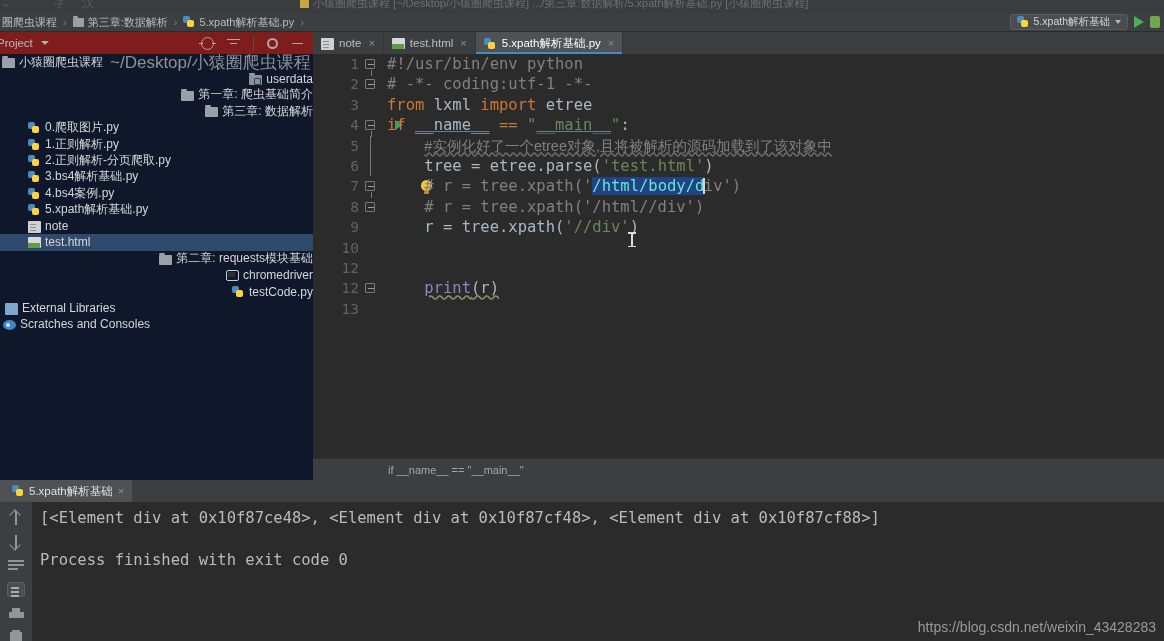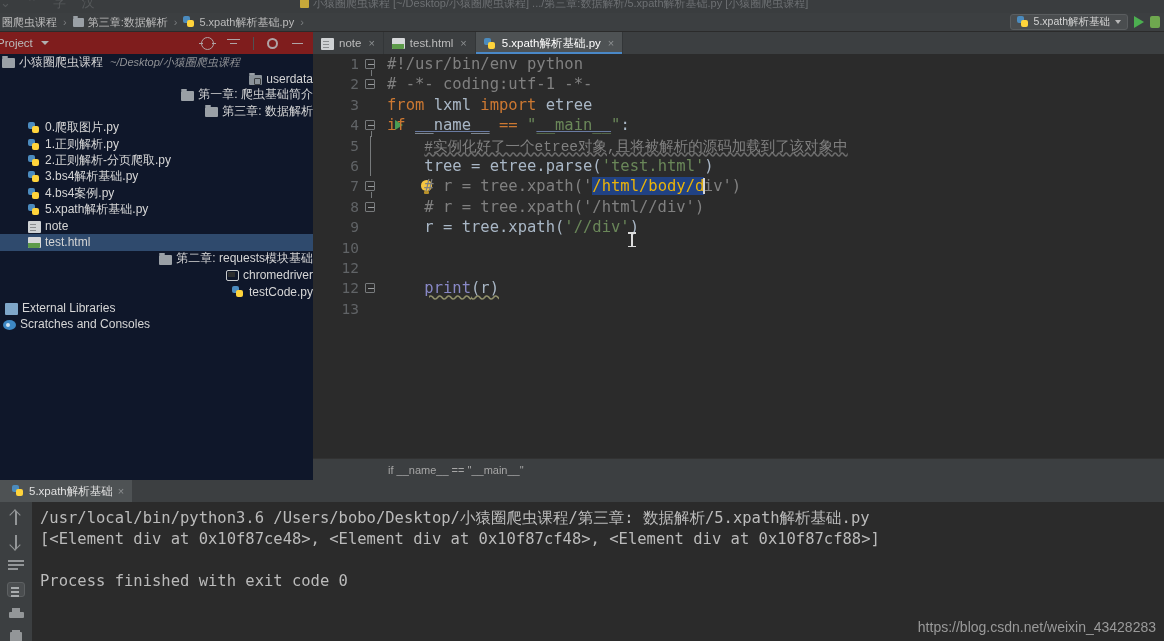--- a/index.html
+++ b/index.html
@@ -80,21 +80,21 @@
   .t-min:before{content:"";position:absolute;left:1px;top:6px;width:11px;height:1.6px;background:#b8bcbe;}
   .divider-v{ width:1px;height:13px;background:#4f5254; }
 
   .proj-tree{
     position:absolute; left:0; top:54px; width:313px; height:426px;
     background:#0f172a; overflow:hidden; font-size:12px; color:#d6d6d6;
   }
   .row{ height:16.4px; display:flex; align-items:center; white-space:nowrap; padding-left:2px; }
   .row.sel{ background:#2f4a6d; }
   .row .lbl{ margin-left:4px; }
-  .row .path{ color:#8f9195; margin-left:7px; font-size:11px;font-style:italic; }
+  .row .path{ color:#8f9195; margin-left:7px; font-size:17px; }
   .ind1{ padding-left:2px; } .ind2{ padding-left:14px;justify-content:flex-end; } .ind3{ padding-left:28px; }
   .ic{ width:13px; height:13px; position:relative; flex:0 0 13px; }
   .ic-fold{ background:#9aa0a6; border-radius:1px; height:10px; margin-top:2px;}
   .ic-fold:after{content:"";position:absolute;left:0;top:-2px;width:6px;height:2px;background:#9aa0a6;border-radius:1px;}
   .ic-fold.src{ background:#8a9299; }
   .ic-fold.src:before{content:"";position:absolute;right:1px;top:3px;width:5px;height:5px;border:1.3px solid #3c3f41;border-radius:1px;}
   .ic-pyf .b{position:absolute;left:0;top:1px;width:7px;height:7px;background:#4b8bbe;border-radius:2px;}
   .ic-pyf .y{position:absolute;left:4px;top:5px;width:7px;height:7px;background:#ffd43b;border-radius:2px;}
   .ic-note{ width:10px;height:12px;background:#cfd2d4;border-radius:1px;margin-top:1px;}
   .ic-note:before{content:"";position:absolute;left:2px;top:3px;width:6px;height:1px;background:#8a8d8f;
@@ -127,22 +127,22 @@
   .code{
     position:absolute; left:0; top:22px; width:851px; height:404px;
     background:#2b2b2b; font-family:"DejaVu Sans Mono", monospace; font-size:15.5px;
   }
   .cline{ height:20.4px; line-height:20.4px; display:flex; white-space:pre; }
   .lno{ width:46px; text-align:right; color:#606366; font-size:14.5px; flex:0 0 46px; padding-right:0; }
   .fold{ width:22px; flex:0 0 22px; position:relative; }
   .ctext{ padding-left:6px; color:#a9b7c6; position:relative;}
   .kw{ color:#cc7832; } .str{ color:#6a8759; } .cm{ color:#808080; } .builtin{ color:#8888c6; }
   .cm.zh{ color:#808080; text-decoration:underline; text-decoration-style:wavy; text-decoration-color:#6b6b6b;
-          font-family:Liberation Mono, monospace; font-size:14.5px;}
-  .selhl{ background:#214283; color:#eab308;text-align:center; }
+          font-family:Liberation Sans, sans-serif; font-size:14.5px;}
+  .selhl{ background:#214283; color:#5eead4;text-align:center; }
   .caret{ display:inline-block; width:1.5px; height:16px; background:#d4d4d4; vertical-align:-3px; margin:0 -1px; }
   .wavy{ text-decoration:underline; text-decoration-style:wavy; text-decoration-color:#8f8f6a; }
   .underl{ text-decoration:underline; text-decoration-color:#6a7ba2;}
   .gut-sq{ position:absolute; left:6px; top:5px; width:10px;height:10px;border:1px solid #777a7c;border-radius:1px;}
   .gut-sq:before{content:"";position:absolute;left:2px;top:4px;width:6px;height:1px;background:#9a9d9f;}
   .gut-sq.top:after{content:"";position:absolute;left:4.5px;top:10px;width:1px;height:6px;background:#777a7c;}
   .gut-sq.end{ border-radius:1px; }
   .gut-line{ position:absolute; left:10.5px; top:0; width:1px; height:20.4px; background:#777a7c;}
   .gut-run{ position:absolute; left:36px; top:5px; width:0;height:0;
       border-top:5px solid transparent;border-bottom:5px solid transparent;border-left:8px solid #499c54;}
@@ -414,17 +414,17 @@
       </div>
     </div>
     <div class="run-side">
       <span class="s-ic s-up"></span>
       <span class="s-ic s-dn"></span>
       <span class="s-ic s-wrap"></span>
       <span class="s-box"></span>
       <span class="s-ic s-print"></span>
       <span class="s-ic s-trash"></span>
     </div>
-    <div class="console" id="console"><div>/usr/local/bin/python3.6 /Users/bobo/Desktop/小猿圈爬虫课程/第三章: 数据解析/5.xpath解析基础.py</div><div>[&lt;Element div at 0x10f87ce48&gt;, &lt;Element div at 0x10f87cf48&gt;, &lt;Element div at 0x10f87cf88&gt;]</div><div class="blank"></div><div>Process finished with exit code 0</div></div>
+    <div class="console" id="console"><div>[&lt;Element div at 0x10f87ce48&gt;, &lt;Element div at 0x10f87cf48&gt;, &lt;Element div at 0x10f87cf88&gt;]</div><div class="blank"></div><div>Process finished with exit code 0</div></div>
   </div>
 
   <div class="watermark">https://blog.csdn.net/weixin_43428283</div>
 </div>
 
 </body></html>

